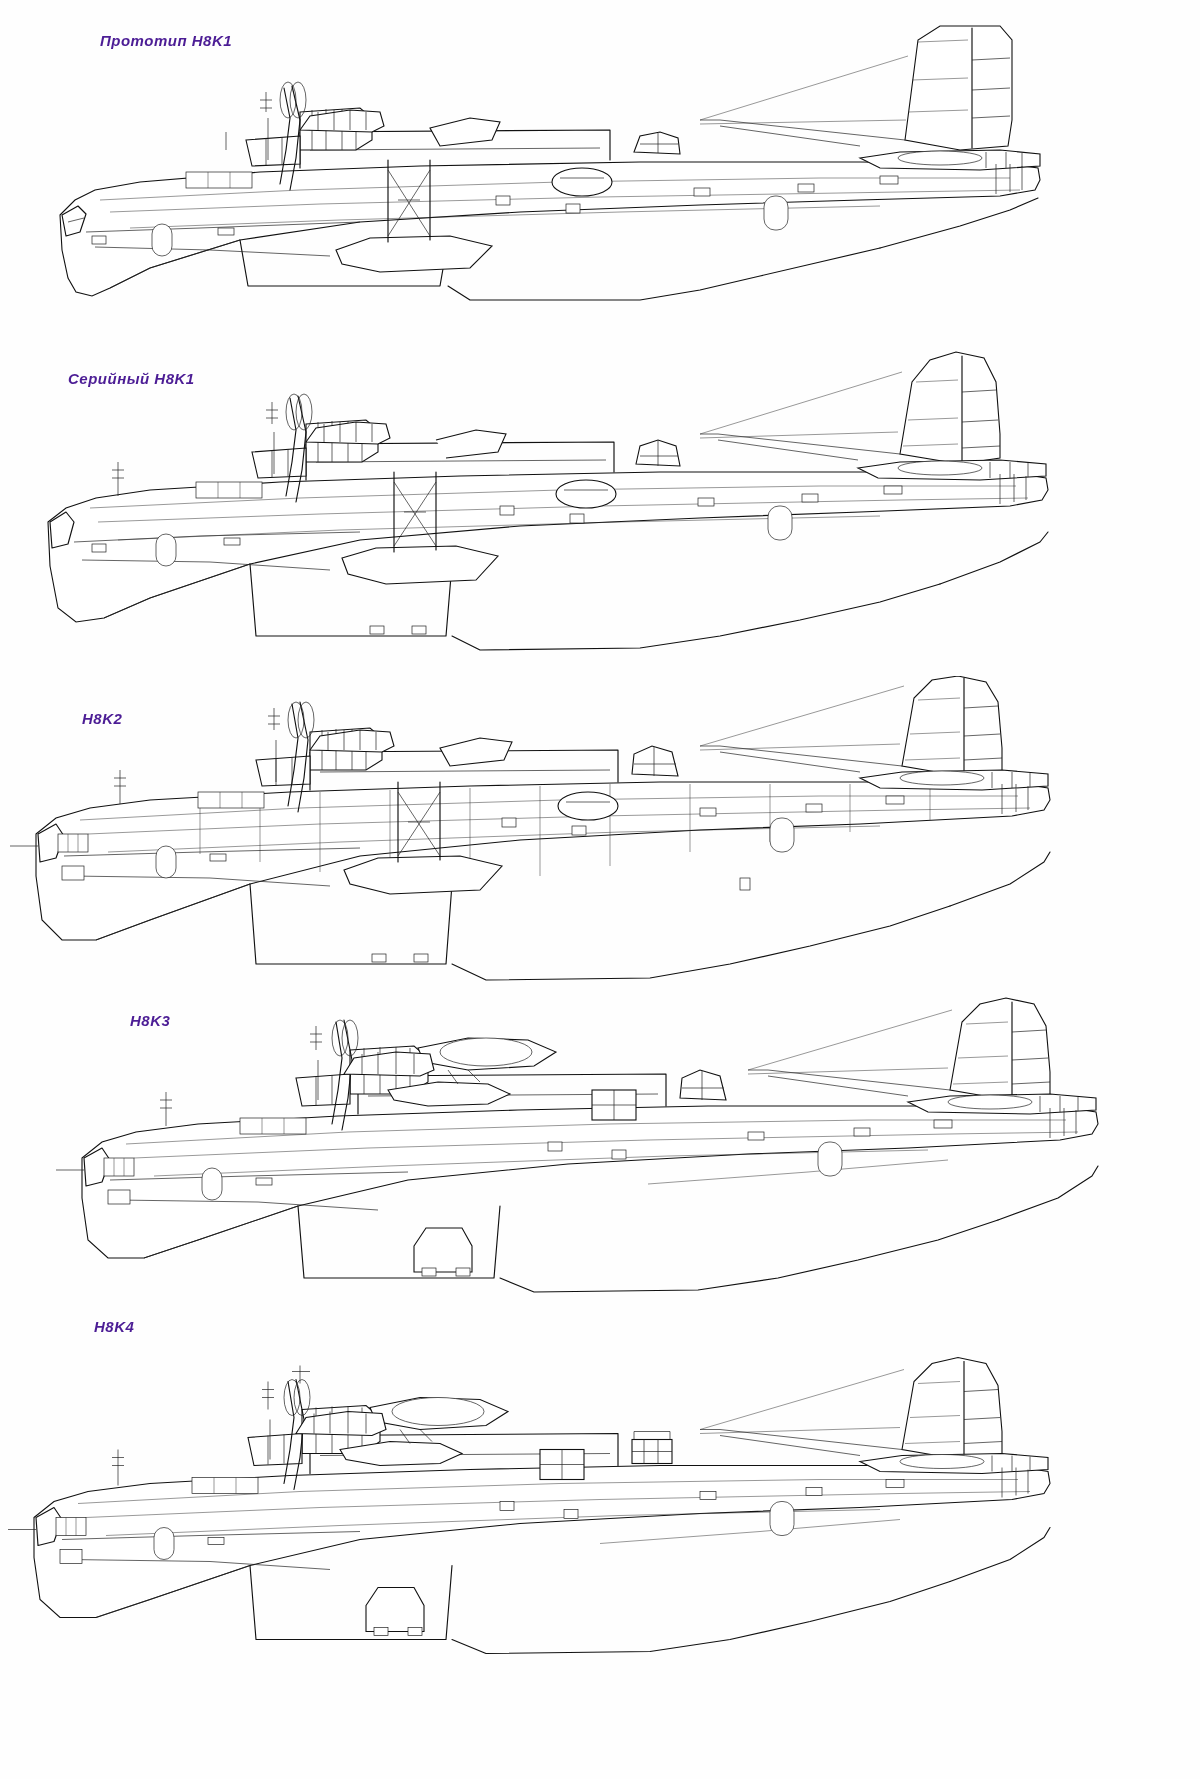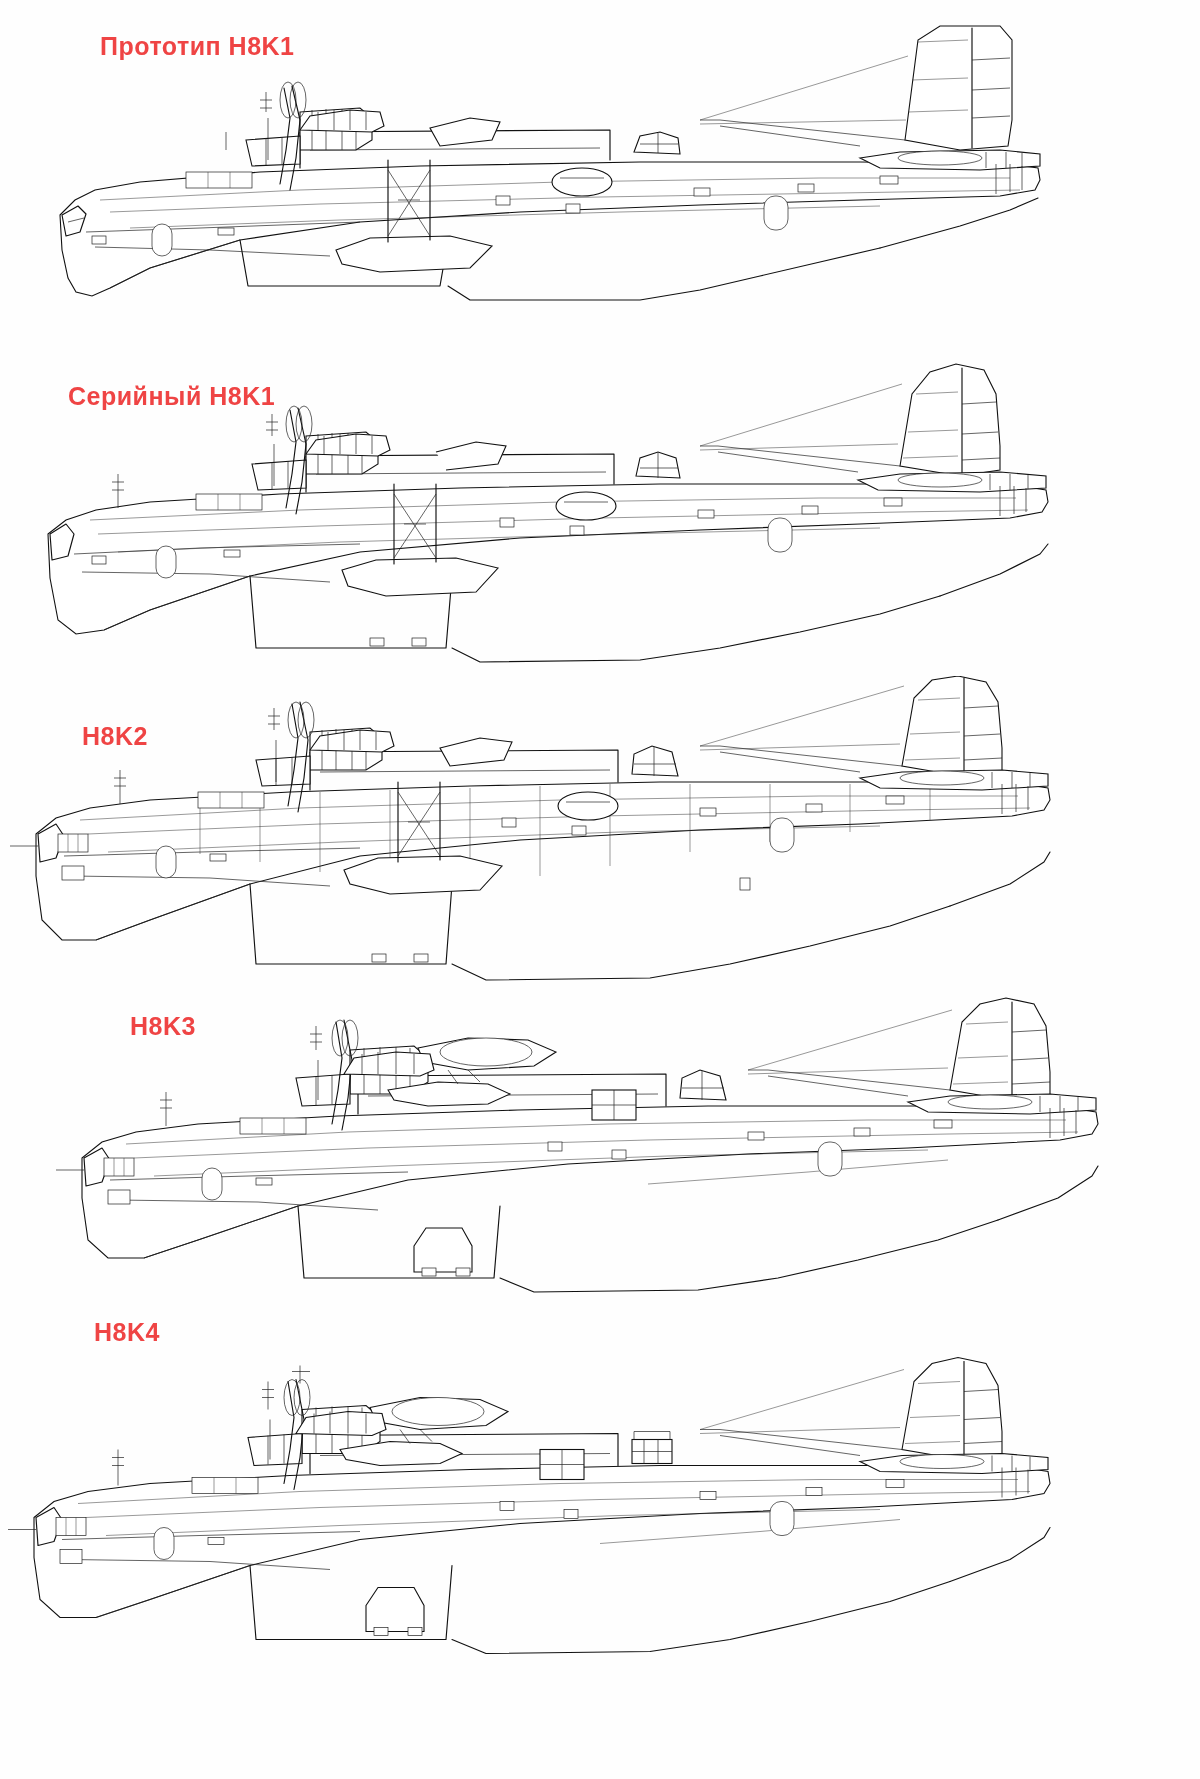--- a/index.html
+++ b/index.html
@@ -23,22 +23,23 @@
   .variant {
     position: absolute;
     left: 0;
     width: 1200px;
     height: 356px;
   }
   .variant-label {
     position: absolute;
     font-family: "Liberation Sans", sans-serif;
     font-weight: bold;
-    font-size: 25px;
-    color: #ef4444;
+    font-style: italic;
+    font-size: 15px;
+    color: #4c1d95;
     letter-spacing: 0.5px;
     white-space: nowrap;
   }
   .drawing {
     position: absolute;
     left: 0;
     top: 0;
     width: 1200px;
     height: 356px;
   }
@@ -170,21 +171,21 @@
         <path class="ln-hair" d="M700,120 L908,56"></path>
         <path class="ln-hair" d="M700,124 L906,120"></path>
       </g>
 
       <g>
         <path class="ln-thin" d="M1010,164 L1010,192 M1022,166 L1022,190 M996,164 L996,194"></path>
       </g>
     </svg>
   </div>
 
-  <div class="variant" style="top:348px;">
+  <div class="variant" style="top:336px;">
     <div class="variant-label" style="left:68px; top:34px;">Серийный H8K1</div>
     <svg class="drawing" viewBox="0 0 1200 356">
       <g>
         <path class="fillw" d="M48,186 L66,172 L96,162 L150,154 L280,146 L460,140 L660,136 L880,136 L1020,138 L1046,142 L1048,154 L1042,164 L1010,170 L860,176 L700,182 L520,190 L360,204 L250,228 L150,262 L104,282 L76,286 L58,272 L50,230 Z"></path>
         <path class="ln" d="M50,186 L66,176 L74,186 L68,208 L52,212 Z"></path>
         <path class="ln" d="M250,228 L256,300 L446,300 L452,228"></path>
         <path class="ln" d="M452,300 L480,314 L640,312 L720,300 L800,284 L880,266 L940,248"></path>
         <path class="ln-thin" d="M104,282 L150,262 L250,228"></path>
         <path class="ln-thin" d="M74,206 L200,200 L360,196"></path>
         <path class="ln-thin" d="M82,224 L210,226 L330,234"></path>
@@ -280,21 +281,21 @@
         <path class="ln-hair" d="M700,102 L898,96"></path>
       </g>
 
       <g>
         <path class="ln-thin" d="M1014,138 L1014,166 M1026,140 L1026,164 M1000,138 L1000,168"></path>
       </g>
     </svg>
   </div>
 
   <div class="variant" style="top:676px;">
-    <div class="variant-label" style="left:82px; top:34px;margin-top:12px;">H8K2</div>
+    <div class="variant-label" style="left:82px; top:34px;">H8K2</div>
     <svg class="drawing" viewBox="0 0 1200 356">
       <g>
         <path class="fillw" d="M36,158 L56,142 L90,132 L150,124 L290,116 L470,110 L660,106 L880,106 L1022,108 L1048,112 L1050,124 L1044,134 L1012,140 L860,148 L700,154 L520,164 L360,180 L250,208 L150,244 L96,264 L62,264 L42,244 L36,200 Z"></path>
         <path class="ln" d="M38,158 L56,148 L64,160 L56,182 L40,186 Z"></path>
         <path class="ln" d="M250,208 L256,288 L446,288 L452,208"></path>
         <path class="ln" d="M452,288 L486,304 L650,302 L730,288 L810,270 L890,250 L950,230"></path>
         <path class="ln-thin" d="M96,264 L150,244 L250,208"></path>
         <path class="ln-thin" d="M64,180 L200,176 L360,172"></path>
         <path class="ln-thin" d="M72,200 L210,202 L330,210"></path>
         <path class="ln-hair" d="M80,144 L300,132 L560,124 L820,120 L1018,120"></path>

